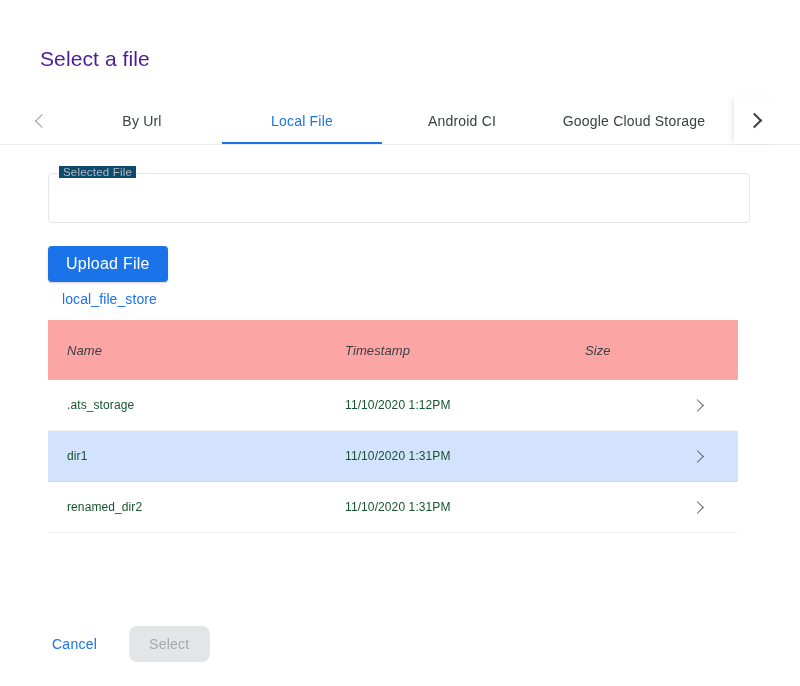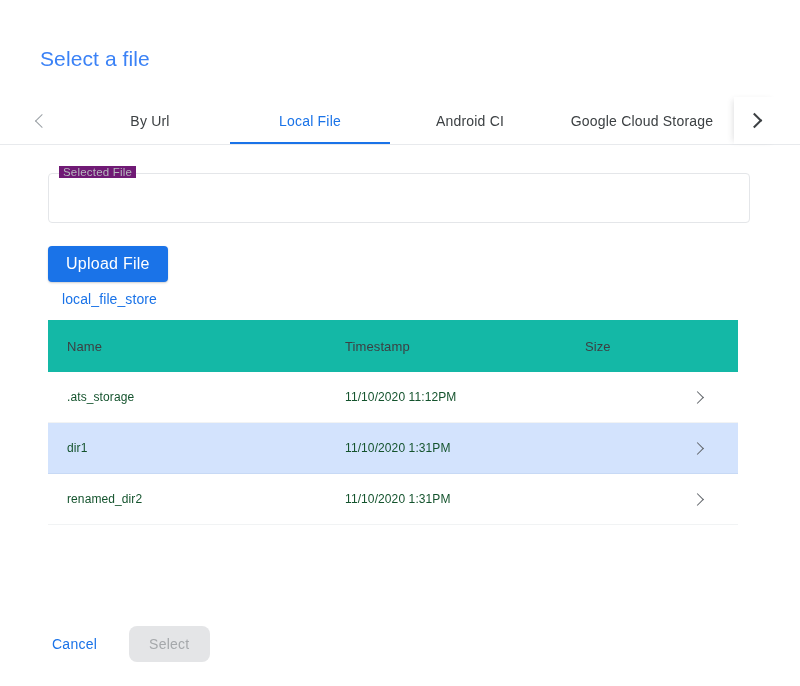--- a/index.html
+++ b/index.html
@@ -26,21 +26,21 @@
   }
 
   
   .dialog-title {
     position: absolute;
     left: 40px;
     top: 44px;
     font-size: 21px;
     line-height: 30px;
     font-weight: 400;
-    color: #3b82f6;
+    color: #4c1d95;
     letter-spacing: 0.1px;
   }
 
   
   .tabbar {
     position: absolute;
     left: 0;
     top: 97px;
     width: 800px;
     height: 48px;
@@ -74,21 +74,20 @@
   .chev.right-dir { transform: rotate(-45deg); margin-right: 3px; border-color:#3c4043; border-width:2px; }
 
   .tabs {
     position: absolute;
     left: 62px;
     top: 0;
     right: 66px;
     height: 47px;
     display: flex;
     align-items: stretch;
-    justify-content: flex-end;
   }
   .tab {
     flex: 0 0 auto;
     display: flex;
     align-items: center;
     justify-content: center;
     font-size: 14px;
     letter-spacing: 0.2px;
     color: #3c4043;
     position: relative;
@@ -131,21 +130,21 @@
     border-radius: 4px;
     box-sizing: border-box;
     background: #ffffff;
   }
   .field-notch {
     position: absolute;
     left: 11px;
     top: -7px;
     height: 12px;
     padding: 0 4px;
-    background: #701a75;
+    background: #0c4a6e;
     font-size: 11.5px;
     line-height: 12px;
     color: #b6b9bd;
     letter-spacing: 0.2px;
     z-index: 2;
   }
   .field-input {
     position: absolute;
     left: 1px;
     right: 1px;
@@ -197,22 +196,23 @@
   
   .table {
     position: absolute;
     left: 48px;
     top: 320px;
     width: 690px;
   }
   .t-head {
     display: flex;
     align-items: center;
-    height: 52px;
-    background: #14b8a6;
+    height: 60px;
+    background: #fca5a5;
+    font-style: italic;
   }
   .t-head .th {
     font-size: 13px;
     color: #3c4043;
     letter-spacing: 0.1px;
   }
   .col-name { width: 297px; padding-left: 19px; box-sizing: border-box; }
   .col-time { width: 240px; }
   .col-size { width: 90px; }
   .col-chev { flex: 1; display: flex; justify-content: flex-end; padding-right: 36px; box-sizing: border-box; }
@@ -329,21 +329,21 @@
 
     <div class="t-head">
       <div class="th col-name">Name</div>
       <div class="th col-time">Timestamp</div>
       <div class="th col-size">Size</div>
       <div class="th col-chev"></div>
     </div>
 
     <div class="t-row">
       <div class="td col-name">.ats_storage</div>
-      <div class="td col-time">11/10/2020 11:12PM</div>
+      <div class="td col-time">11/10/2020 1:12PM</div>
       <div class="td col-size"></div>
       <div class="col-chev">
         <span class="row-chev"></span>
       </div>
     </div>
 
     <div class="t-row selected">
       <div class="td col-name">dir1</div>
       <div class="td col-time">11/10/2020 1:31PM</div>
       <div class="td col-size"></div>

